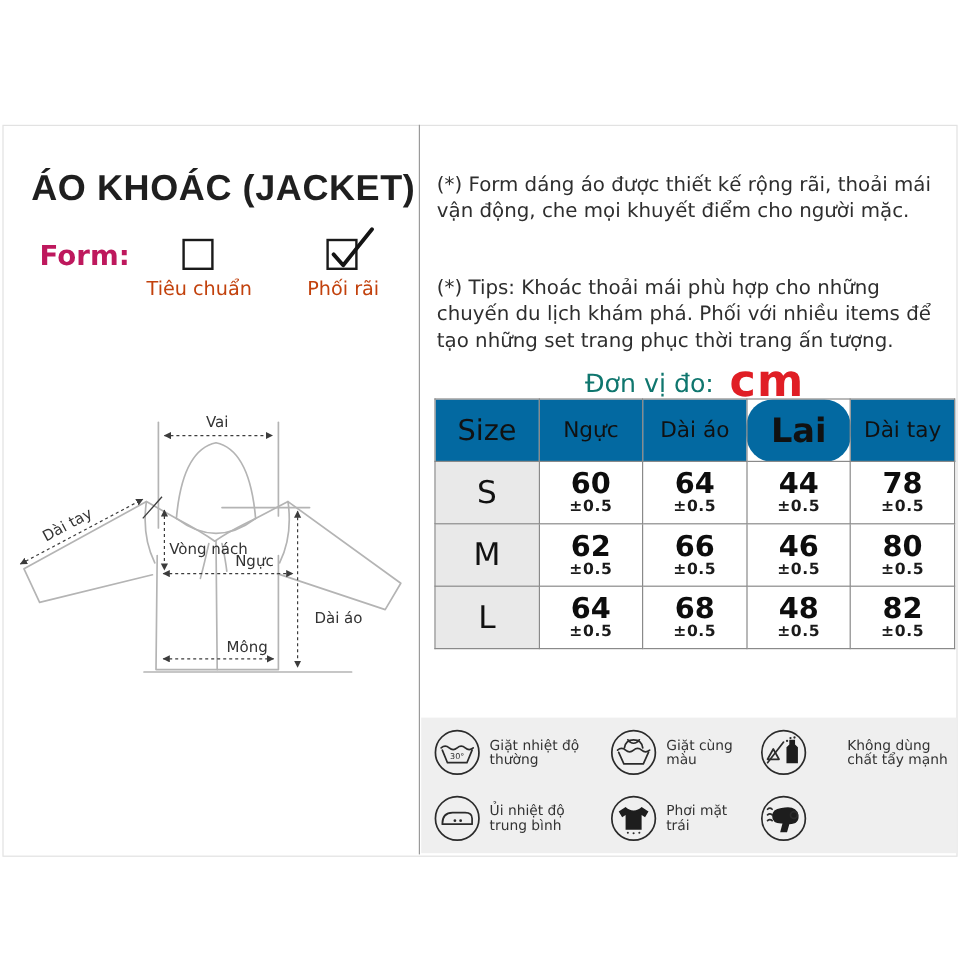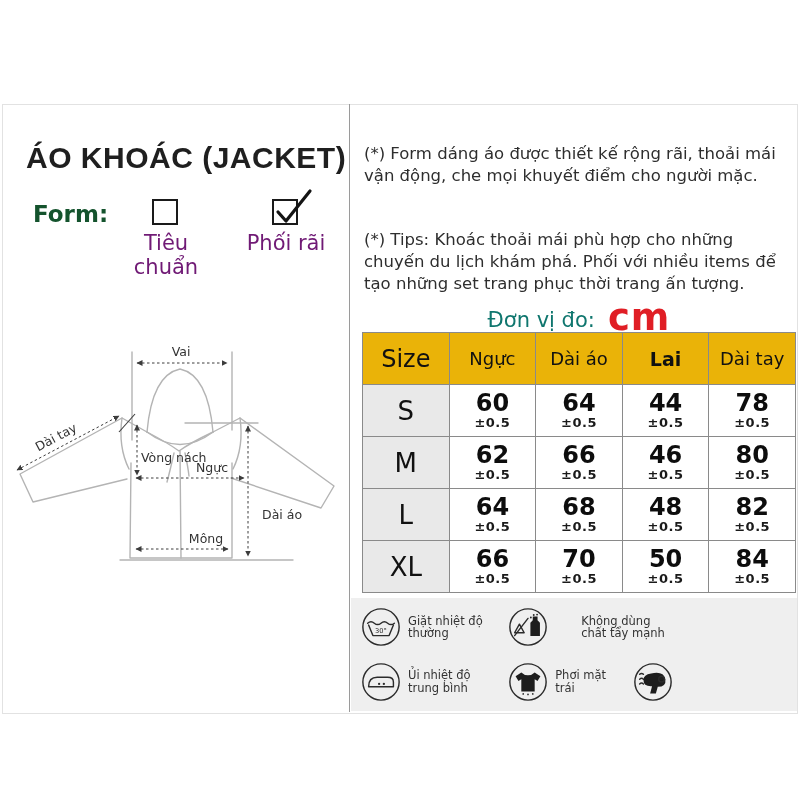--- a/index.html
+++ b/index.html
@@ -5,42 +5,42 @@
   html,body{margin:0;padding:0;background:#ffffff;}
   #stage{position:relative;width:800px;height:800px;background:#ffffff;overflow:hidden;
          font-family:"DejaVu Sans","Liberation Sans",sans-serif;color:#222;}
   .abs{position:absolute;}
   
   #content-box{left:2px;top:104px;width:794px;height:608px;border:1px solid #e2e2e2;}
   #divider{left:349px;top:104px;width:1px;height:608px;background:#9a9a9a;}
   
   #page-title{left:26px;top:141px;width:320px;font-family:"Liberation Sans","DejaVu Sans",sans-serif;
               font-size:30px;font-weight:bold;color:#1f1f1f;letter-spacing:0.5px;white-space:nowrap;}
-  #form-label{left:33px;top:201px;font-size:23px;font-weight:bold;color:#14532d;}
+  #form-label{left:33px;top:201px;font-size:23px;font-weight:bold;color:#be185d;}
   .checkbox{width:26px;height:26px;border:2px solid #1a1a1a;background:#fff;box-sizing:border-box;}
   #cb-standard{left:152px;top:199px;}
   #cb-loose{left:272px;top:199px;}
   #check-svg{left:266px;top:184px;}
-  .cb-label{top:231px;width:110px;text-align:center;font-size:21px;color:#701a75;}
+  .cb-label{top:231px;width:110px;text-align:center;font-size:16px;color:#c2410c;}
   #cb-standard-label{left:111px;}
   #cb-loose-label{left:231px;}
   
   .para{left:364px;width:428px;font-size:16.5px;line-height:1.33;color:#2e2e2e;}
   #para-1{top:143px;}
   #para-2{top:229px;}
   #unit-note{left:362px;top:296px;width:434px;text-align:center;}
   #unit-label{font-size:21px;color:#0f766e;vertical-align:baseline;}
   #unit-value{font-size:37px;font-weight:bold;color:#e01e25;margin-left:8px;vertical-align:-3px;letter-spacing:1px;}
   
   #size-table{left:362px;top:332px;width:434px;border-collapse:collapse;table-layout:fixed;}
   #size-table td,#size-table th{border:1px solid #8a8a8a;text-align:center;vertical-align:middle;
       height:52px;padding:0;box-sizing:border-box;}
-  #size-table th{background:#eab308;font-weight:normal;font-size:18px;color:#111;}
+  #size-table th{background:#0369a1;font-weight:normal;font-size:18px;color:#111;}
   #size-table th.th-size{font-size:24px;}
-  #size-table th.th-lai{font-size:19px;font-weight:bold;}
+  #size-table th.th-lai{font-size:28px;font-weight:bold;border-radius:22px;}
   td.size-cell{background:#e9e9e9;font-size:26px;font-weight:500;color:#111;}
   .val{display:block;font-size:24px;font-weight:bold;line-height:1.02;color:#0d0d0d;}
   .tol{display:block;font-size:13px;font-weight:600;line-height:1.1;color:#1a1a1a;letter-spacing:0.5px;}
   
   #care-panel{left:351px;top:598px;width:446px;height:113px;background:#efefef;
               display:flex;flex-direction:column;justify-content:space-around;padding:2px 0;box-sizing:border-box;}
   .care-row{display:flex;flex:1;align-items:center;}
   .care-item{display:flex;align-items:center;gap:6px;box-sizing:border-box;padding-left:9px;}
   .care-item.c1{width:33%;}.care-item.c2{width:28%;}.care-item.c3{width:39%;gap:32px;}
   .care-label{font-size:11.5px;color:#333;line-height:1.1;}
@@ -196,52 +196,43 @@
           </td>
         <td>
             <span class="val">48</span>
             <span class="tol">±0.5</span>
           </td>
         <td>
             <span class="val">82</span>
             <span class="tol">±0.5</span>
           </td>
       </tr>
-      <tr>
-        <td class="size-cell">XL</td>
-        <td>
-            <span class="val">66</span>
-            <span class="tol">±0.5</span>
-          </td>
-        <td>
-            <span class="val">70</span>
-            <span class="tol">±0.5</span>
-          </td>
-        <td>
-            <span class="val">50</span>
-            <span class="tol">±0.5</span>
-          </td>
-        <td>
-            <span class="val">84</span>
-            <span class="tol">±0.5</span>
-          </td>
-      </tr>
     </tbody>
   </table>
 
   <div class="abs" id="care-panel">
     <div class="care-row">
       <div class="care-item c1">
         <svg class="care-ic" width="42" height="42" viewBox="0 0 44 44">
           <circle class="ci" cx="22" cy="22" r="19"></circle>
           <path class="ci" d="M8,18 q3.5,-3 7,0 q3.5,3 7,0 q3.5,-3 7,0 q3.5,3 7,0"></path>
           <path class="ci" d="M9,20 L13.5,31 L30.5,31 L35,20"></path>
           <text class="ci-txt" x="22" y="28" text-anchor="middle">30°</text>
         </svg>
         <span class="care-label">Giặt nhiệt độ thường</span>
+      </div>
+      <div class="care-item c2">
+        <svg class="care-ic" width="42" height="42" viewBox="0 0 44 44">
+          <circle class="ci" cx="22" cy="22" r="19"></circle>
+          <path class="ci" d="M14,18 q1,-7 8,-7 q7,0 8,7"></path>
+          <path class="ci" d="M17,11 q2,3 5,3 q3,0 5,-3"></path>
+          <path class="ci" d="M8,20 q3.5,-3 7,0 q3.5,3 7,0 q3.5,-3 7,0 q3.5,3 7,0"></path>
+          <path class="ci" d="M9,22 L13.5,32 L30.5,32 L35,22"></path>
+        </svg>
+        <span class="care-label">Giặt cùng màu</span>
       </div>
       <div class="care-item c3">
         <svg class="care-ic" width="42" height="42" viewBox="0 0 44 44">
           <circle class="ci" cx="22" cy="22" r="19"></circle>
           <path class="ci" d="M13,19 l5,9 h-10 z"></path>
           <line class="ci" x1="8" y1="31" x2="22" y2="13"></line>
           <path class="ci-fill" d="M27,11 h5 v4 l2.5,2.5 v14 h-10 v-14 l2.5,-2.5 z"></path>
           <circle cx="25" cy="12" r="1" fill="#2b2b2b"></circle>
             <circle cx="28" cy="9.5" r="1" fill="#2b2b2b"></circle>
             <circle cx="31.5" cy="9" r="1" fill="#2b2b2b"></circle>

